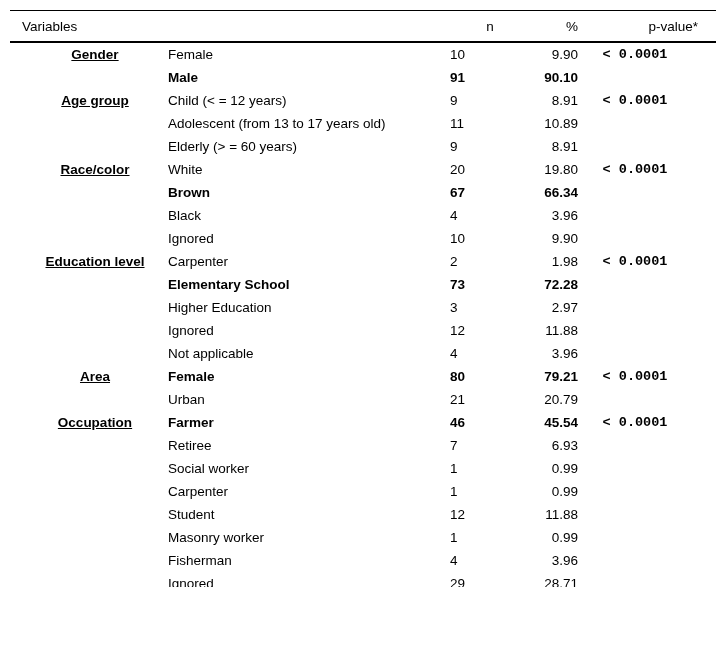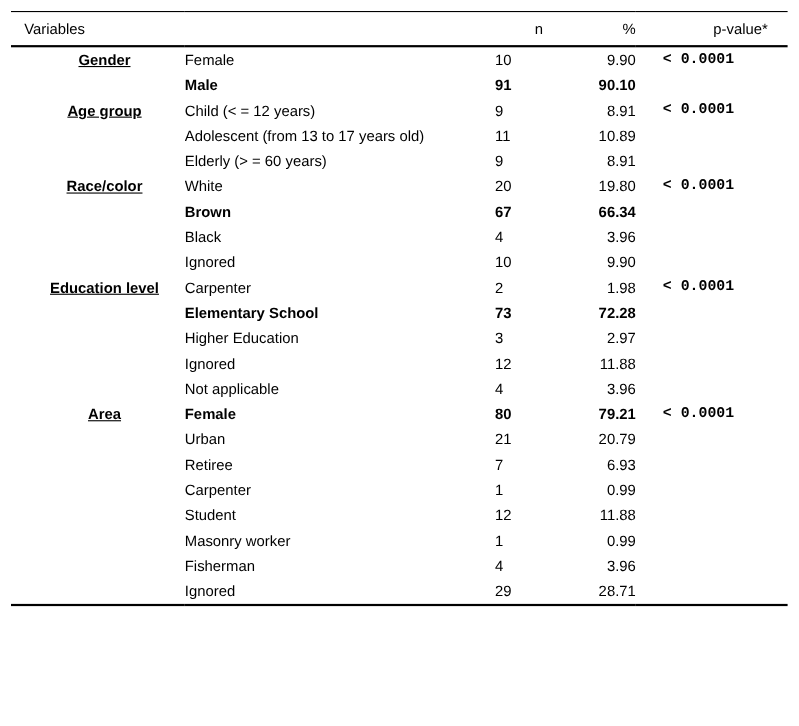--- a/index.html
+++ b/index.html
@@ -196,29 +196,43 @@
     <td class="cell-pct">79.21</td>
     <td class="cell-pvalue">&lt; 0.0001</td>
   </tr>
         <tr>
     <td class="cell-group"></td>
     <td class="cell-category">Urban</td>
     <td class="cell-n">21</td>
     <td class="cell-pct">20.79</td>
     <td class="cell-pvalue"></td>
   </tr>
+        <tr class="bold-row">
+    <td class="cell-group">Occupation</td>
+    <td class="cell-category">Farmer</td>
+    <td class="cell-n">46</td>
+    <td class="cell-pct">45.54</td>
+    <td class="cell-pvalue">&lt; 0.0001</td>
+  </tr>
         <tr>
     <td class="cell-group"></td>
     <td class="cell-category">Retiree</td>
     <td class="cell-n">7</td>
     <td class="cell-pct">6.93</td>
     <td class="cell-pvalue"></td>
   </tr>
         <tr>
     <td class="cell-group"></td>
+    <td class="cell-category">Social worker</td>
+    <td class="cell-n">1</td>
+    <td class="cell-pct">0.99</td>
+    <td class="cell-pvalue"></td>
+  </tr>
+        <tr>
+    <td class="cell-group"></td>
     <td class="cell-category">Carpenter</td>
     <td class="cell-n">1</td>
     <td class="cell-pct">0.99</td>
     <td class="cell-pvalue"></td>
   </tr>
         <tr>
     <td class="cell-group"></td>
     <td class="cell-category">Student</td>
     <td class="cell-n">12</td>
     <td class="cell-pct">11.88</td>

